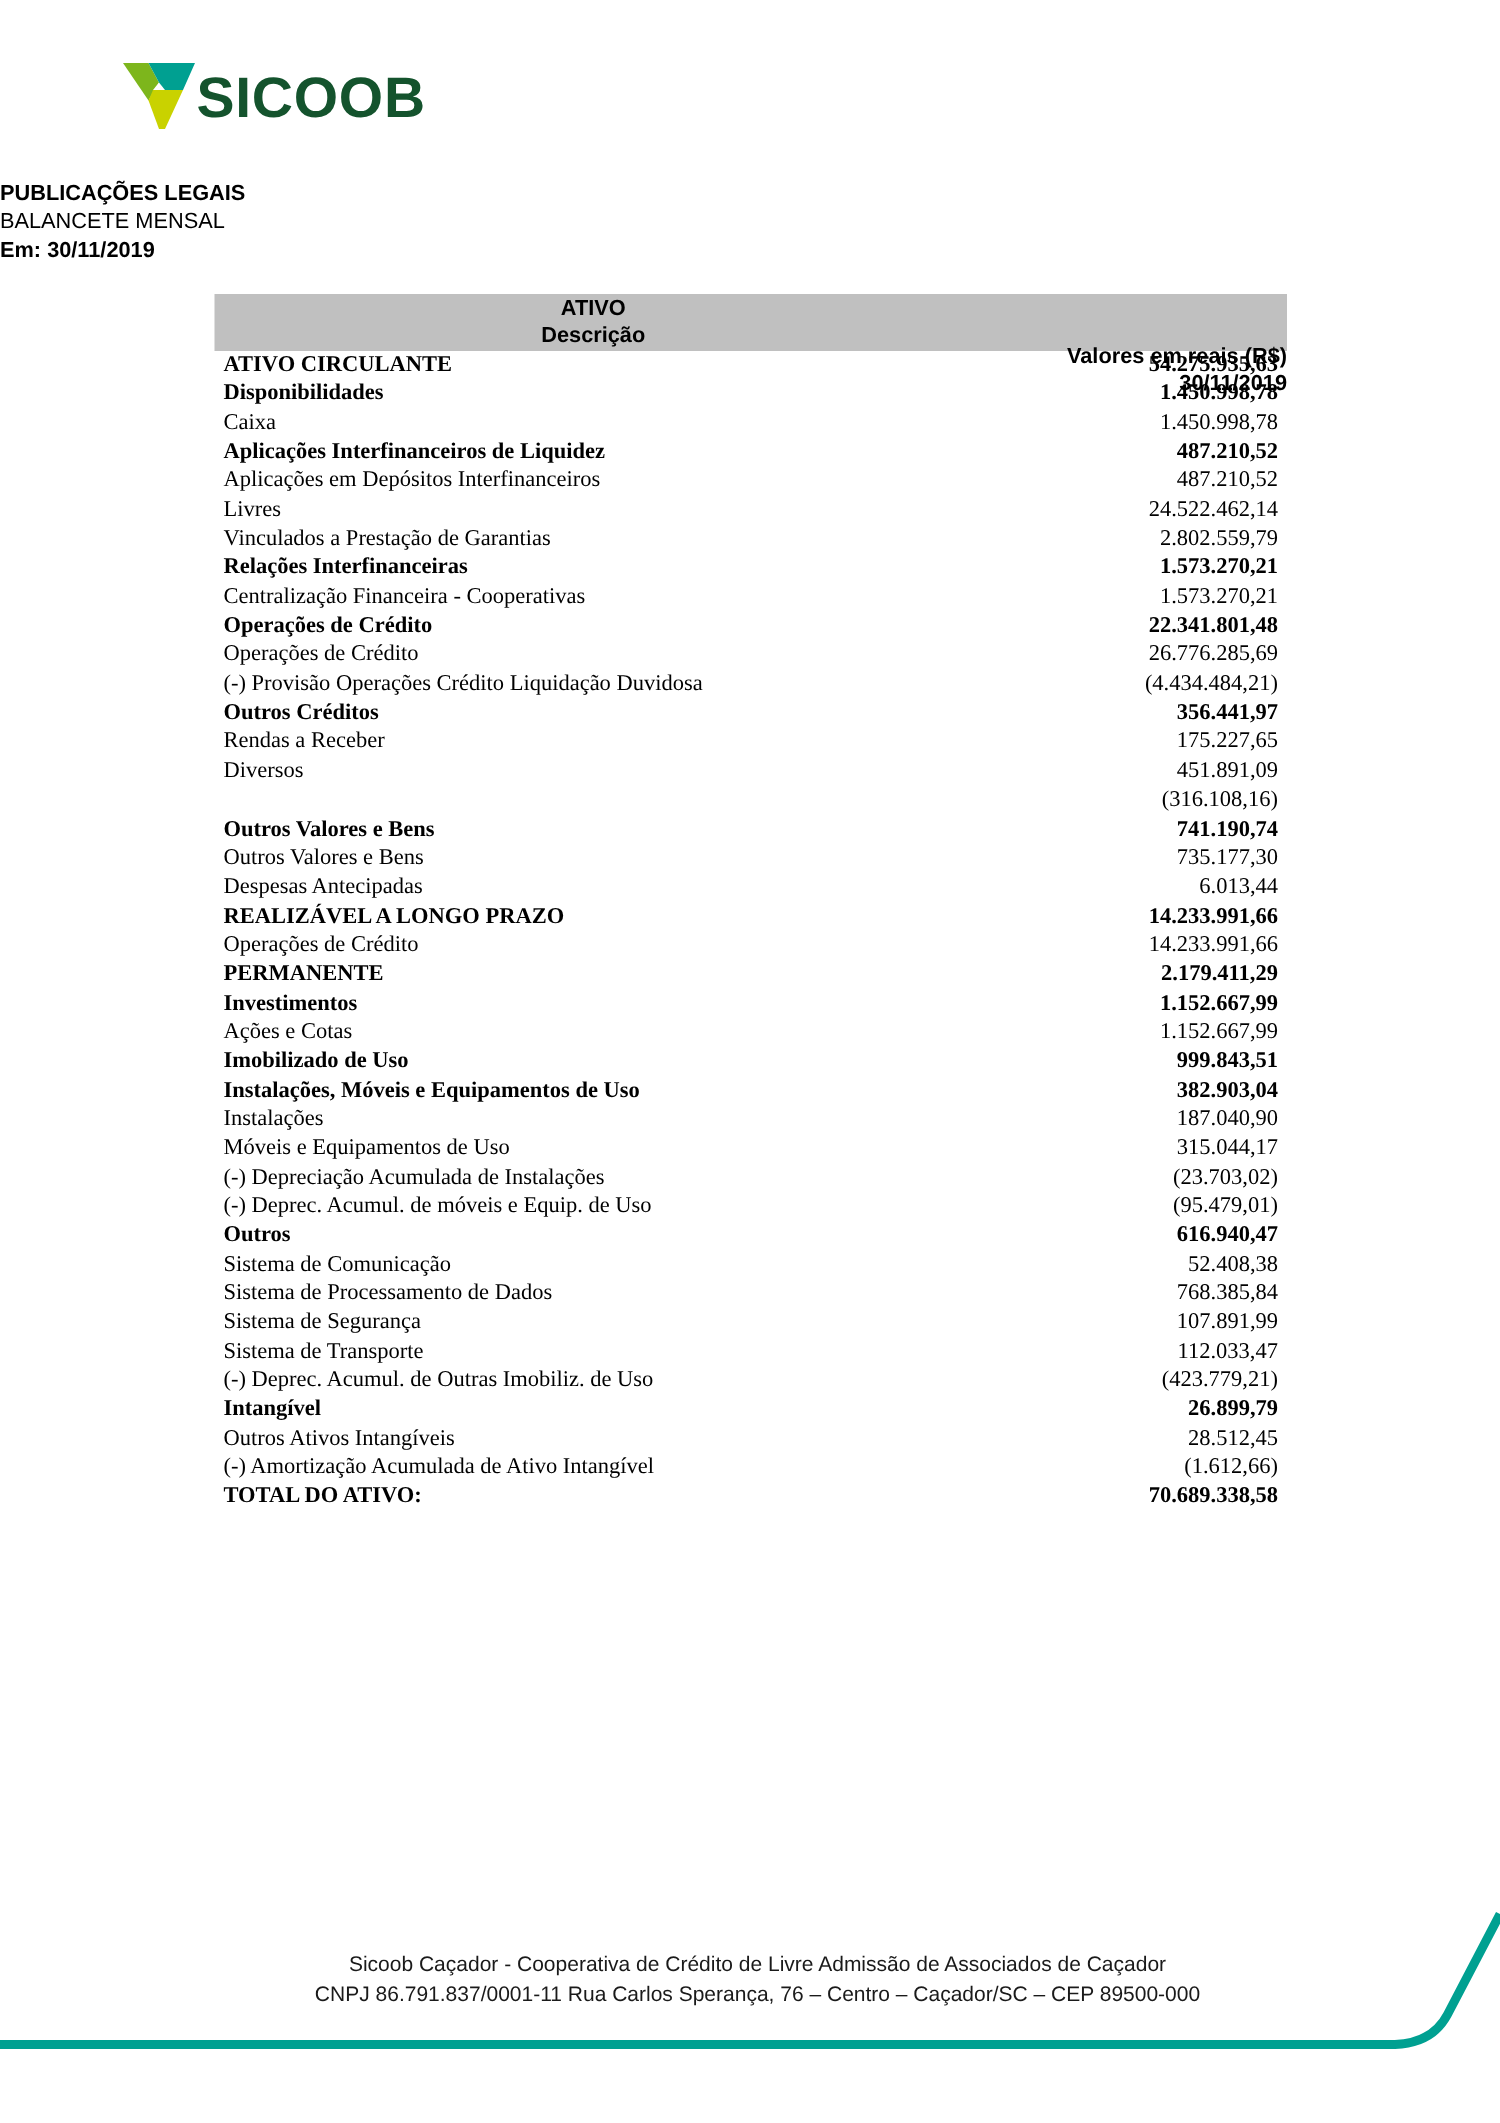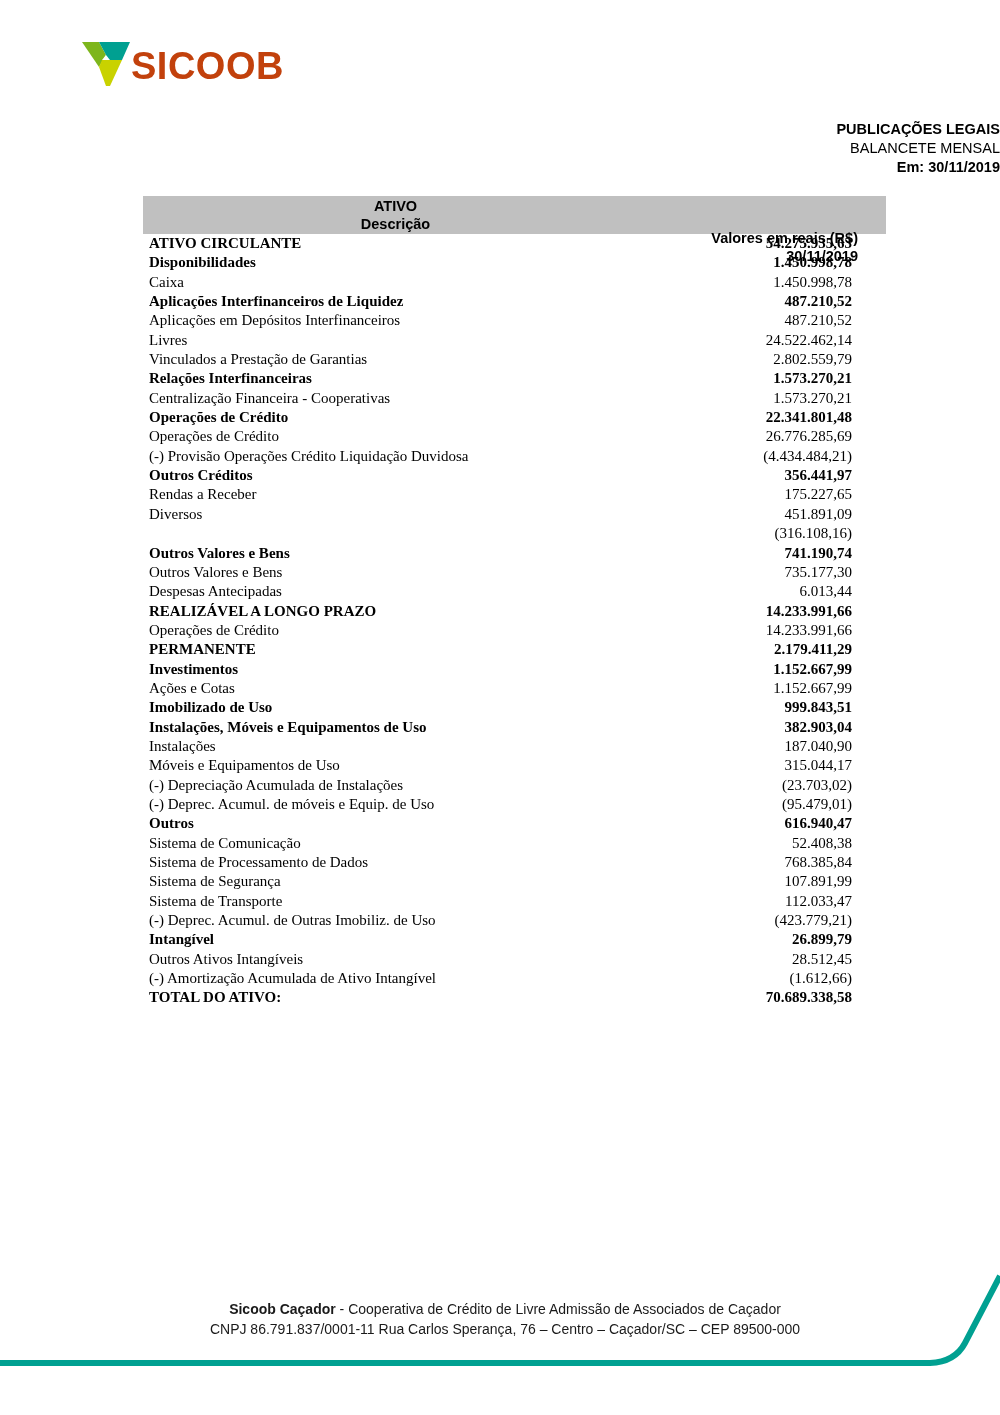--- a/index.html
+++ b/index.html
@@ -1,36 +1,36 @@
 <!DOCTYPE html>
 <html><head>
 <meta charset="utf-8">
 <style>
   html, body { margin: 0; padding: 0; background: #ffffff; }
   body { width: 1000px; height: 1415px; position: relative; overflow: hidden;
          font-family: "Liberation Sans", "DejaVu Sans", sans-serif; color: #000; }
   .logo { position: absolute; left: 82px; top: 42px; width: 210px; height: 48px; }
   .logo svg { position: absolute; left: 0; top: 0; }
   .logo-text { position: absolute; left: 49px; top: 2px; font-size: 38px; font-weight: 700;
-               color: #c2410c; letter-spacing: 0.5px; line-height: 44px; }
-  .heading { position: absolute; left: 0; width: 1000px; top: 120px; text-align: right;
+               color: #14532d; letter-spacing: 0.5px; line-height: 44px; }
+  .heading { position: absolute; left: 0; width: 1000px; top: 120px; text-align: left;
              font-size: 14.5px; line-height: 19px; }
   .heading .b { font-weight: 700; }
   .table-head { position: absolute; left: 143px; top: 196px; width: 715px; height: 38px;
-                background: #c0c0c0; font-weight: 700; font-size: 14.5px; line-height: 18px; padding-left: 28px; }
+                background: #c0c0c0; font-weight: 700; font-size: 14.5px; line-height: 18px; }
   .th-left { position: absolute; left: 0; width: 505px; top: 1px; text-align: center; }
   .th-right { position: absolute; left: 505px; width: 210px; top: 1px; text-align: right; margin-top: 32px; }
   .rows { position: absolute; left: 149px; top: 234px; width: 703px; font-family: Liberation Serif, serif; }
   .row { position: relative; height: 19.35px; line-height: 19.35px; font-size: 15px; }
   .row .d { position: absolute; left: 0; white-space: nowrap; }
   .row .v { position: absolute; right: 0; white-space: nowrap; }
   .row.bold { font-weight: 700; }
   .footer { position: absolute; left: 0; width: 1010px; top: 1299px; text-align: center;
             font-size: 14px; line-height: 20px; color: #1a1a1a; }
-  .footer .b { font-weight: 700; margin-top: 16px; }
+  .footer .b { font-weight: 400; margin-top: 16px; }
   .deco { position: absolute; left: 0; top: 1260px; }
 </style>
 </head>
 <body>
 
 <div class="logo">
   <svg width="48" height="46" viewBox="0 0 48 46">
 
     <polygon points="0,0 17,0 24,13 17,25" fill="#7db61c"></polygon>
 

